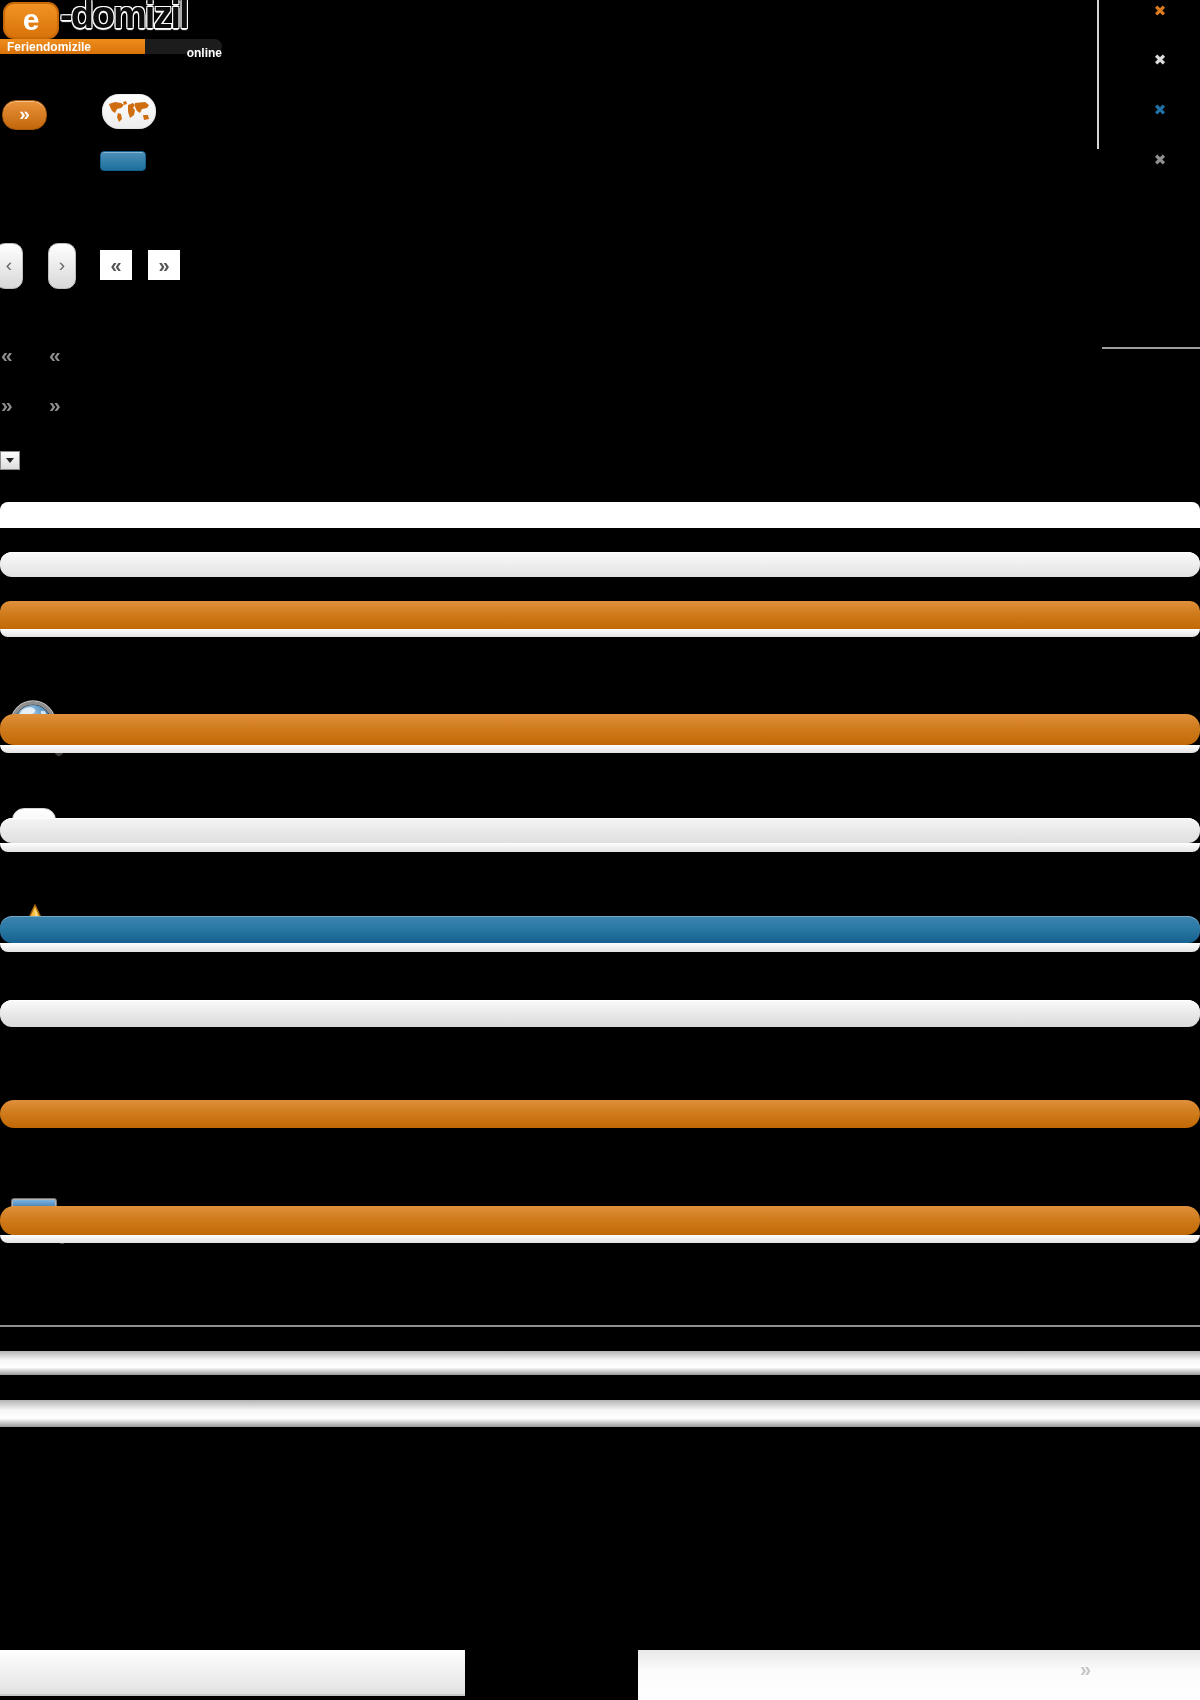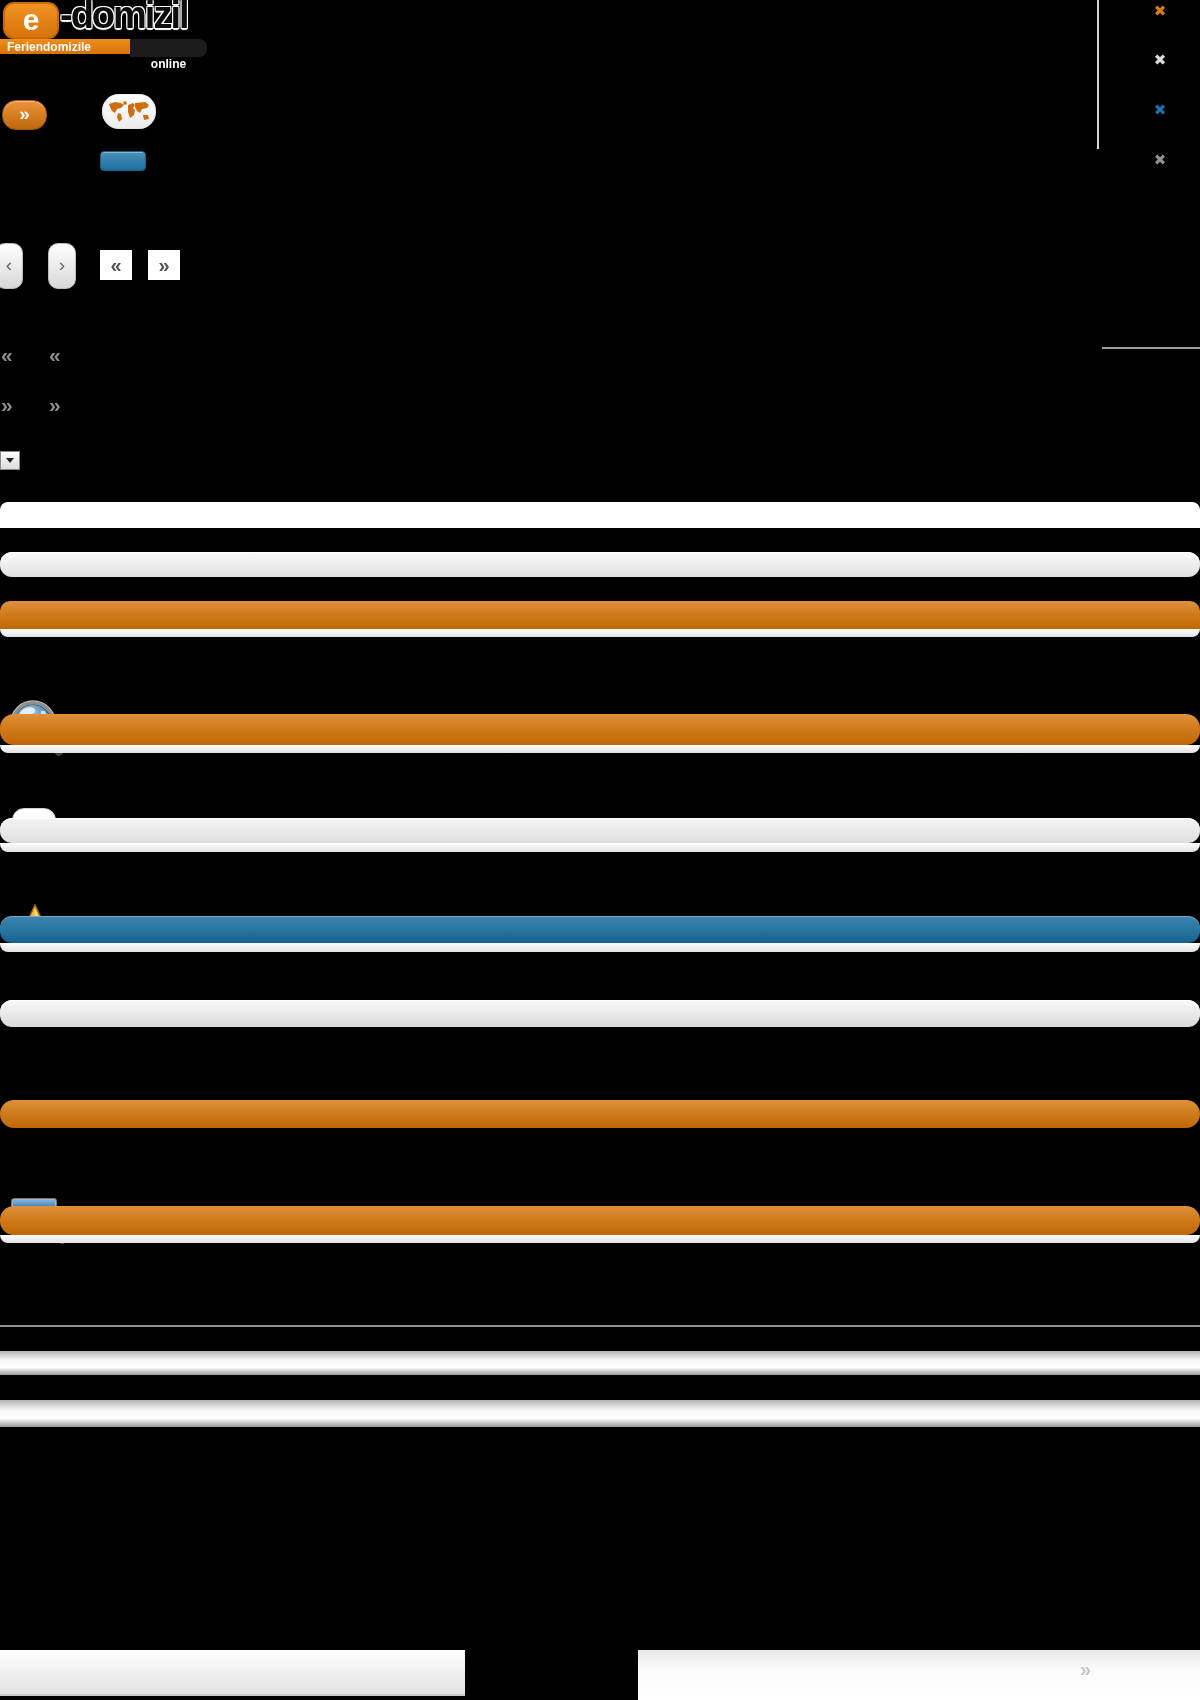--- a/index.html
+++ b/index.html
@@ -9,23 +9,23 @@
 
   
   #logo{left:3px;top:2px;width:204px;height:52px;}
   .logo-e{left:0;top:0;width:52px;height:33px;background:linear-gradient(#f29324,#d8730a);
           border:2px solid #c96a08;border-radius:11px;color:#fff;font-weight:bold;
           font-size:30px;line-height:31px;text-align:center;}
   .logo-word{left:57px;top:-8px;font-size:38px;font-weight:bold;letter-spacing:-2px;color:#0d0d0d;
           text-shadow:-1px -1px 0 #fff,1px -1px 0 #fff,-1px 1px 0 #fff,1px 1px 0 #fff,0 2px 1px #fff;}
   .logo-tagline{left:-3px;top:37px;height:15px;display:flex;}
   .tag-left{background:linear-gradient(#ef8d1c,#d8730a);color:#fff;font-size:12px;font-weight:bold;
-          padding:1px 7px 0 7px;width:116px;}
+          padding:1px 22px 0 7px;width:116px;}
   .tag-right{background:#1c1c1c;color:#fff;font-size:12px;font-weight:bold;border-radius:0 8px 8px 0;
-          padding:18px 0 0 0;width:77px;text-align:center;}
+          padding:7px 0 0 0;width:77px;text-align:right;}
 
   
   .btn-orange{left:2px;top:100px;width:43px;height:28px;border-radius:14px;
           background:linear-gradient(#eb943d,#c2660a);border:1px solid #a3570a;
           box-shadow:inset 0 1px 0 rgba(255,255,255,.45);color:#fff;font-size:19px;font-weight:bold;
           text-align:center;line-height:26px;cursor:pointer;}
   .map-pill{left:102px;top:94px;width:54px;height:35px;border-radius:17px;
           background:linear-gradient(#ffffff,#ececec);box-shadow:inset 0 0 2px #cfcfcf;
           display:flex;align-items:center;justify-content:center;cursor:pointer;}
   .btn-blue{left:100px;top:151px;width:44px;height:18px;border-radius:4px;

